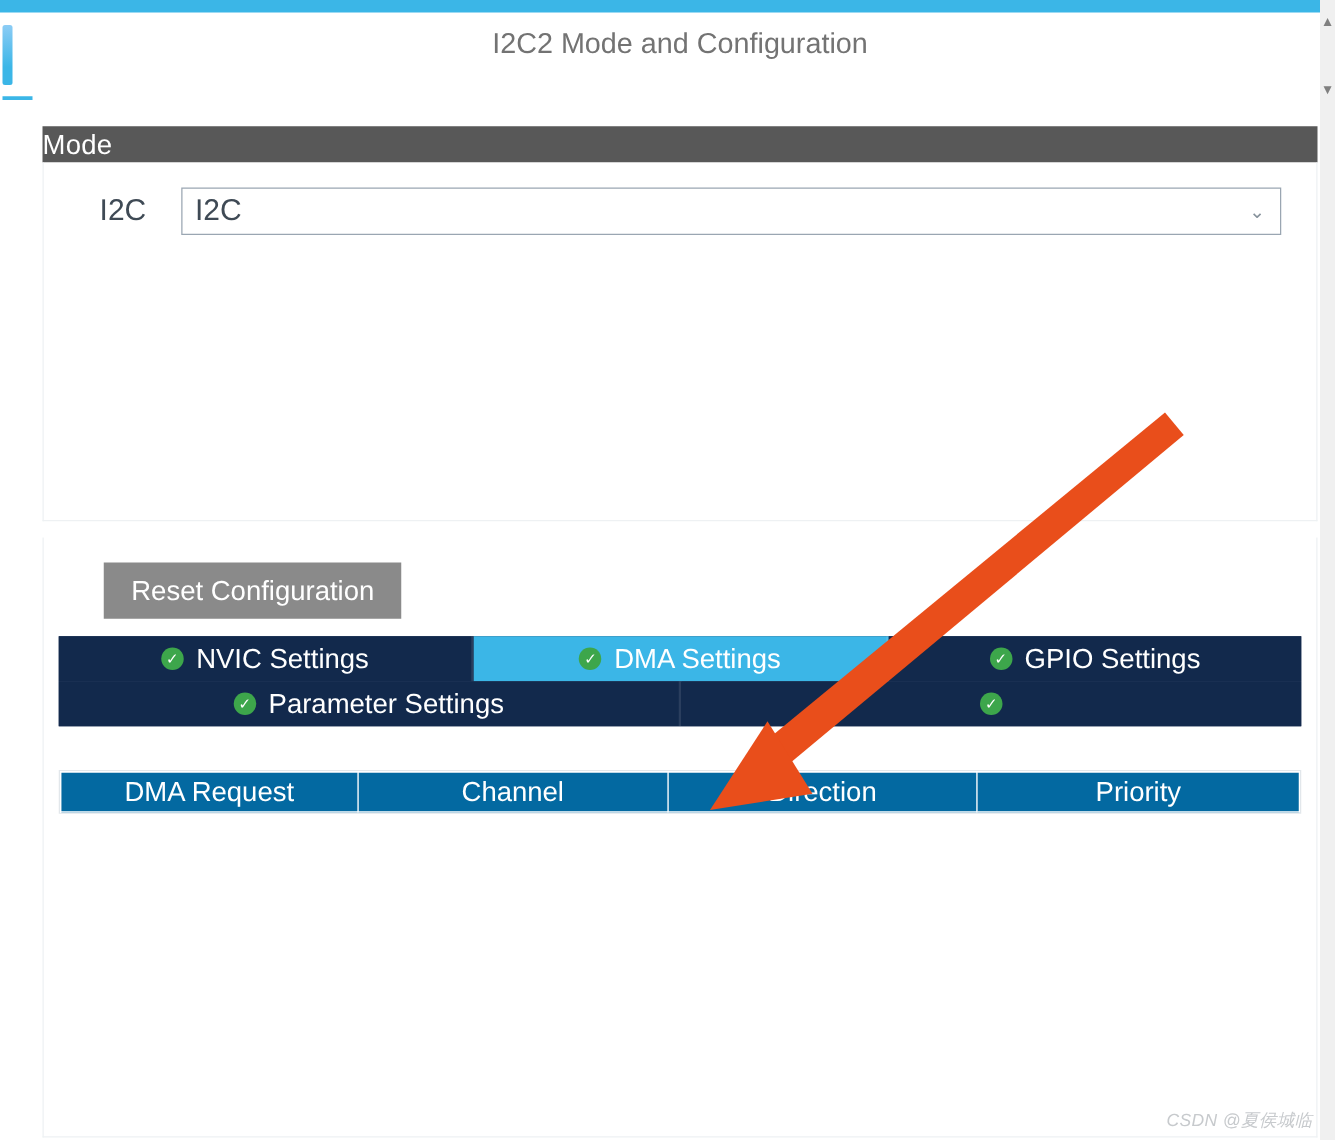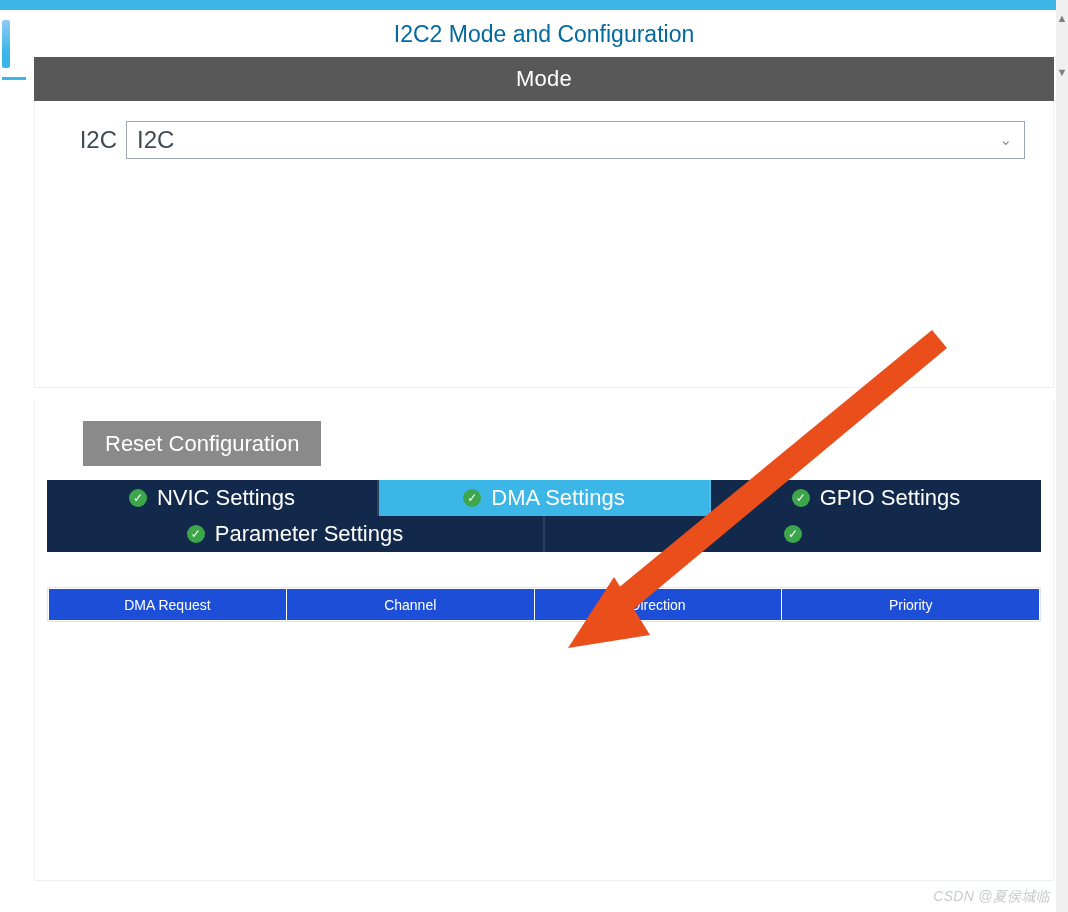--- a/index.html
+++ b/index.html
@@ -16,47 +16,47 @@
   .right-shim { position: absolute; right: 0; top: 0; bottom: 0; width: 12px; background: #f0f0f0; }
 
   
   .scroll-tri { position: absolute; right: 0; width: 12px; text-align: center; font-size: 11px; color: #808080; }
   .scroll-top { top: 12px; }
   .scroll-bot { top: 66px; }
 
   
   .content { position: absolute; left: 34px; right: 14px; top: 12px; bottom: 0; }
 
-  .title-bar { height: 45px; display: flex; align-items: center; justify-content: center; font-size: 23px; color: #0369a1; background: #ffffff; }
+  .title-bar { height: 45px; display: flex; align-items: center; justify-content: center; font-size: 23px; color: #737373; background: #ffffff; }
 
-  .section-header { background: #585858; color: #fff; height: 44px; display: flex; align-items: center; justify-content: center; font-size: 22px; letter-spacing: 0.2px; }
+  .section-header { background: #585858; color: #fff; height: 29px; display: flex; align-items: center; font-size: 22px; letter-spacing: 0.2px; margin-top: 44px; }
 
   .mode-body { background: #fff; height: 287px; padding: 20px 28px 0 28px; border: 1px solid #eef1f3; border-top: none; }
-  .mode-row { display: flex; align-items: center; gap: 9px; }
+  .mode-row { display: flex; align-items: center; gap: 28px; }
   .mode-label { width: 54px; text-align: right; font-size: 24px; color: #3f4a55; }
   .dropdown { flex: 1; height: 38px; border: 1px solid #9aa6b2; display: flex; align-items: center; justify-content: space-between; padding: 0 12px 0 10px; font-size: 24px; color: #3f4a55; background: #fff; }
   .dropdown .chev { font-size: 15px; color: #87929c; }
 
   .gap { height: 13px; }
 
   .config-body { background: #fff; padding: 20px 12px 0 12px; border: 1px solid #eef1f3; border-top: none; height: 480px; position: relative; }
 
   .reset-btn { display: inline-flex; align-items: center; height: 45px; padding: 0 22px; background: #8a8a8a; color: #fff; font-size: 22px; margin-left: 36px; }
 
   .tabs-wrap { margin-top: 14px; }
   .tab-row { display: flex; height: 36px; background: #11284b; }
   .tab-row.row2 .tab { width: 50%; }
   .tab { flex: 1; display: flex; align-items: center; justify-content: center; gap: 10px; font-size: 22px; color: #fff; border-right: 2px solid #ffffff1a; background: #12294c; position: relative; }
   .tab:last-child { border-right: none; }
   .tab.active { background: #3bb6e7; }
   .tab .check-icon { width: 18px; height: 18px; border-radius: 50%; background: #3da64b; display: inline-flex; align-items: center; justify-content: center; color: #fff; font-size: 12px; line-height: 1; }
 
   .table-wrap { margin-top: 35px; border: 1px solid #e2e7eb; }
   .table { width: 100%; border-collapse: collapse; }
-  .table th { background: #1d4ed8; color: #fff; font-weight: 400; font-size: 14px; height: 32px; border: 1px solid #ffffff; text-align: center; }
+  .table th { background: #0369a1; color: #fff; font-weight: 400; font-size: 22px; height: 32px; border: 1px solid #ffffff; text-align: center; }
   .table td { font-size: 24px; color: #3f4a55; height: 40px; padding: 0 10px; border: 1px solid #e2e7eb; white-space: nowrap; overflow: hidden; text-overflow: ellipsis; max-width: 1px; }
   .col-req { width: 24%; }
   .col-ch  { width: 25%; }
   .col-dir { width: 25%; }
   .col-pr  { width: 26%; }
 
   
   .arrow-svg { position: absolute; left: 0; top: 0; width: 1068px; height: 912px; pointer-events: none; }
 
   

